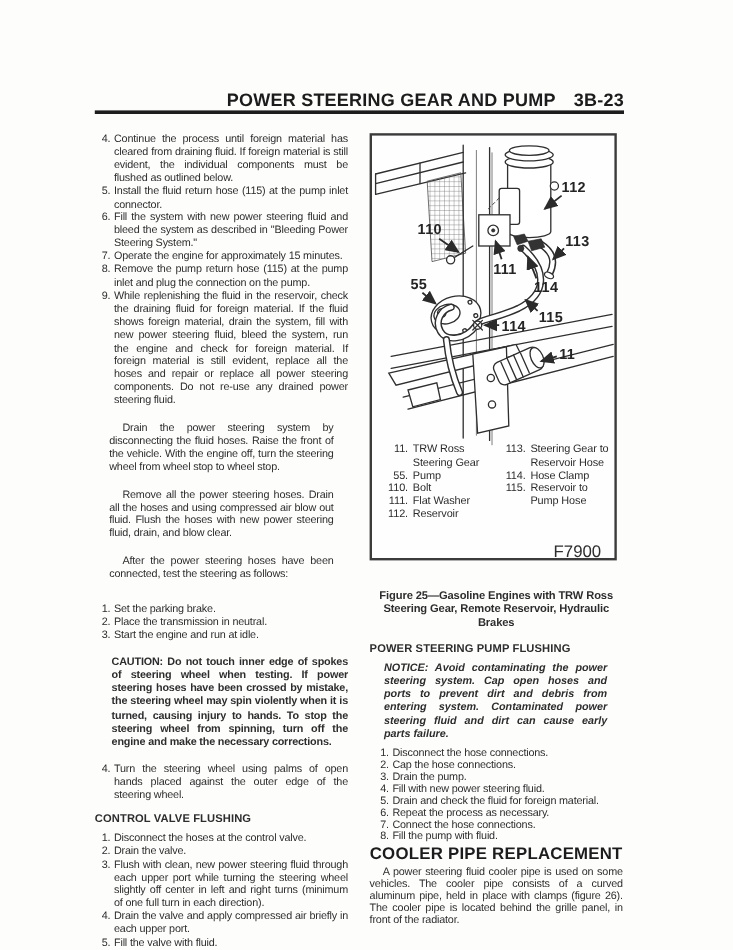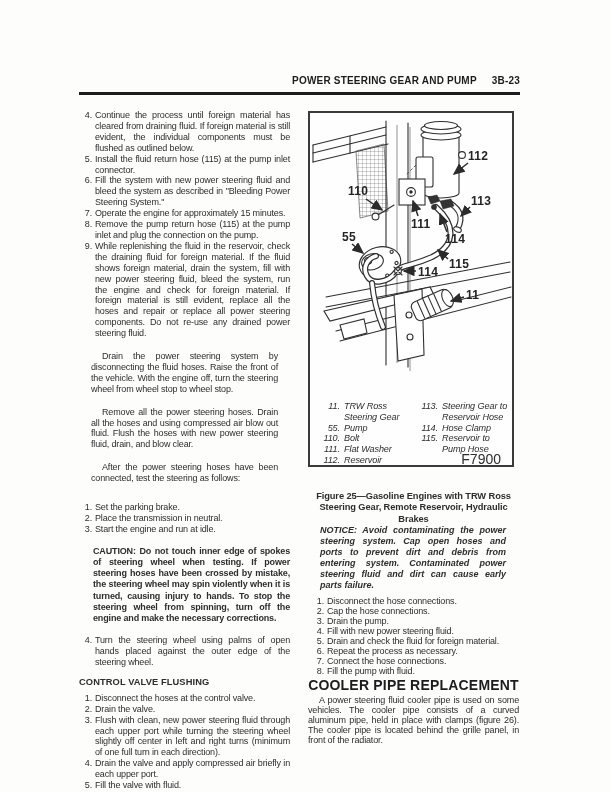--- a/index.html
+++ b/index.html
@@ -8,21 +8,21 @@
     background:#fdfdfc;
     font-family:"Liberation Sans",sans-serif;
     color:#2d2d2d;
     -webkit-font-smoothing:antialiased;
     overflow:hidden;
   }
   .page{position:absolute;inset:0;}
 
   
   .hdr{position:absolute;top:75px;left:79px;width:441px;text-align:right;
-       font-weight:bold;font-size:10px;color:#1c1c1c;letter-spacing:.2px;white-space:nowrap;}
+       font-weight:bold;font-size:15px;color:#1c1c1c;letter-spacing:.2px;white-space:nowrap;}
   .hdr .pgnum{margin-left:15px;}
   .hdr-rule{position:absolute;top:92px;left:79px;width:441px;height:3px;background:#1d1d1d;}
 
   
   .col{position:absolute;top:110px;font-size:9px;line-height:10.9px;letter-spacing:-.15px;}
   .col-left{left:79px;width:211px;}
   .col-right{left:308px;width:211px;}
 
   .step{display:flex;margin:0;}
   .step .num{flex:none;width:13px;text-align:right;padding-right:3px;}
@@ -31,22 +31,22 @@
   .sec-head{font-weight:bold;font-size:9.3px;letter-spacing:.1px;margin:9px 0 5px 0;}
 
   p.body{margin:12px;text-indent:11px;text-align:justify;}
 
   .caution{font-weight:bold;text-align:justify;margin:11px 0 11px 14px;line-height:11.2px;} .gap6{height:6px;}
 
   
   .fig-box{position:relative;margin-top:1px;width:206px;height:356px;
            border:2px solid #3b3b3b;box-sizing:border-box;background:#fefefe;}
   .fig-box svg{position:absolute;top:2px;left:0;}
-  .legend{position:absolute;top:288px;left:7px;right:2px;display:flex;
-          font-size:9.1px;line-height:10.8px;letter-spacing:-.1px;font-style:italic;}
+  .legend{position:absolute;top:256px;left:7px;right:2px;display:flex;
+          font-size:9.1px;line-height:10.8px;letter-spacing:-.1px;}
   .legend .lrow{display:flex;}
   .lcol1{width:95px;flex:none;}
   .lcol2{flex:1;}
   .lcol1 .lnum{flex:none;width:23px;text-align:right;padding-right:4px;}
   .lcol2 .lnum{flex:none;width:26px;text-align:right;padding-right:4px;}
   .ltxt{flex:1;max-width:70px;}
   .fig-code{position:absolute;right:11px;bottom:0;font-size:14px;letter-spacing:0;}
   .fig-caption{margin:24px 2px 0 2px;font-weight:bold;font-size:9.3px;
                line-height:11.4px;text-align:center;letter-spacing:-.1px;}
 
@@ -292,20 +292,21 @@
               <span class="ltxt">Reservoir to Pump Hose</span>
             </div>
         </div>
       </div>
 
       <div class="fig-code">F7900</div>
     </div>
 
     <div class="fig-caption">Figure 25—Gasoline Engines with TRW Ross Steering Gear, Remote Reservoir, Hydraulic Brakes</div>
 
+    <div class="sec-head" style="margin-top:10px;">POWER STEERING PUMP FLUSHING</div>
 
     <div class="notice">NOTICE: Avoid contaminating the power steering system. Cap open hoses and ports to prevent dirt and debris from entering system. Contaminated power steering fluid and dirt can cause early parts failure.</div>
 
     <div class="gap6"></div>
     <div class="tight-list">
       <div class="step">
           <span class="num">1.</span>
           <span class="txt">Disconnect the hose connections.</span>
         </div>
       <div class="step">

